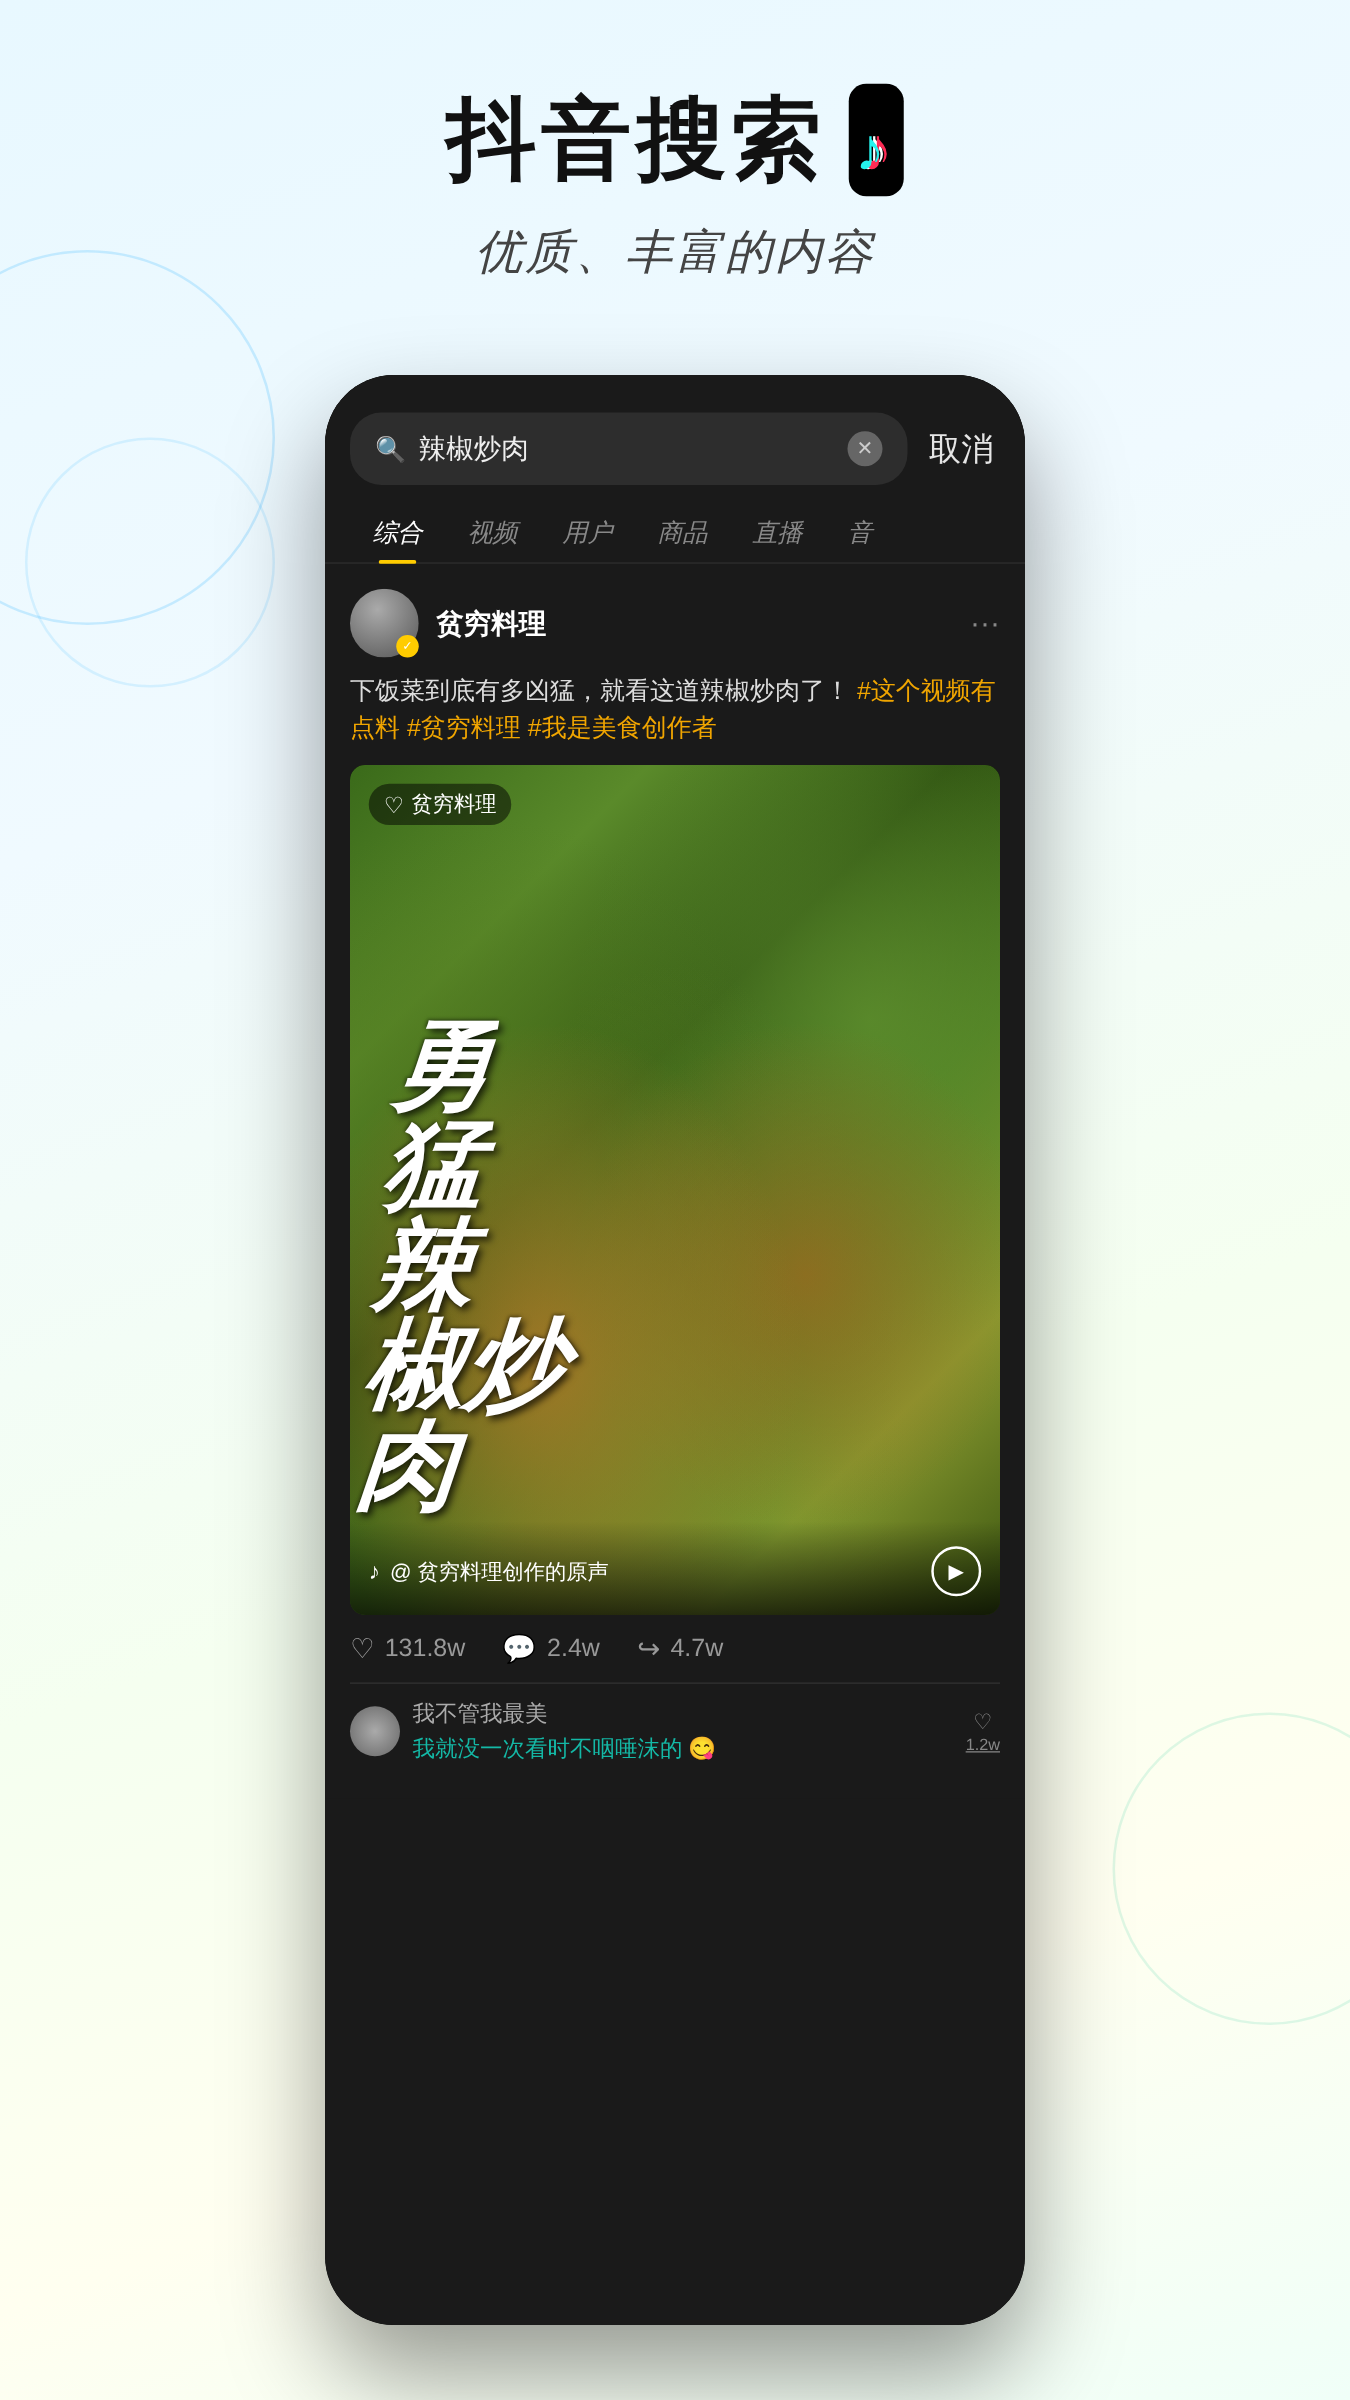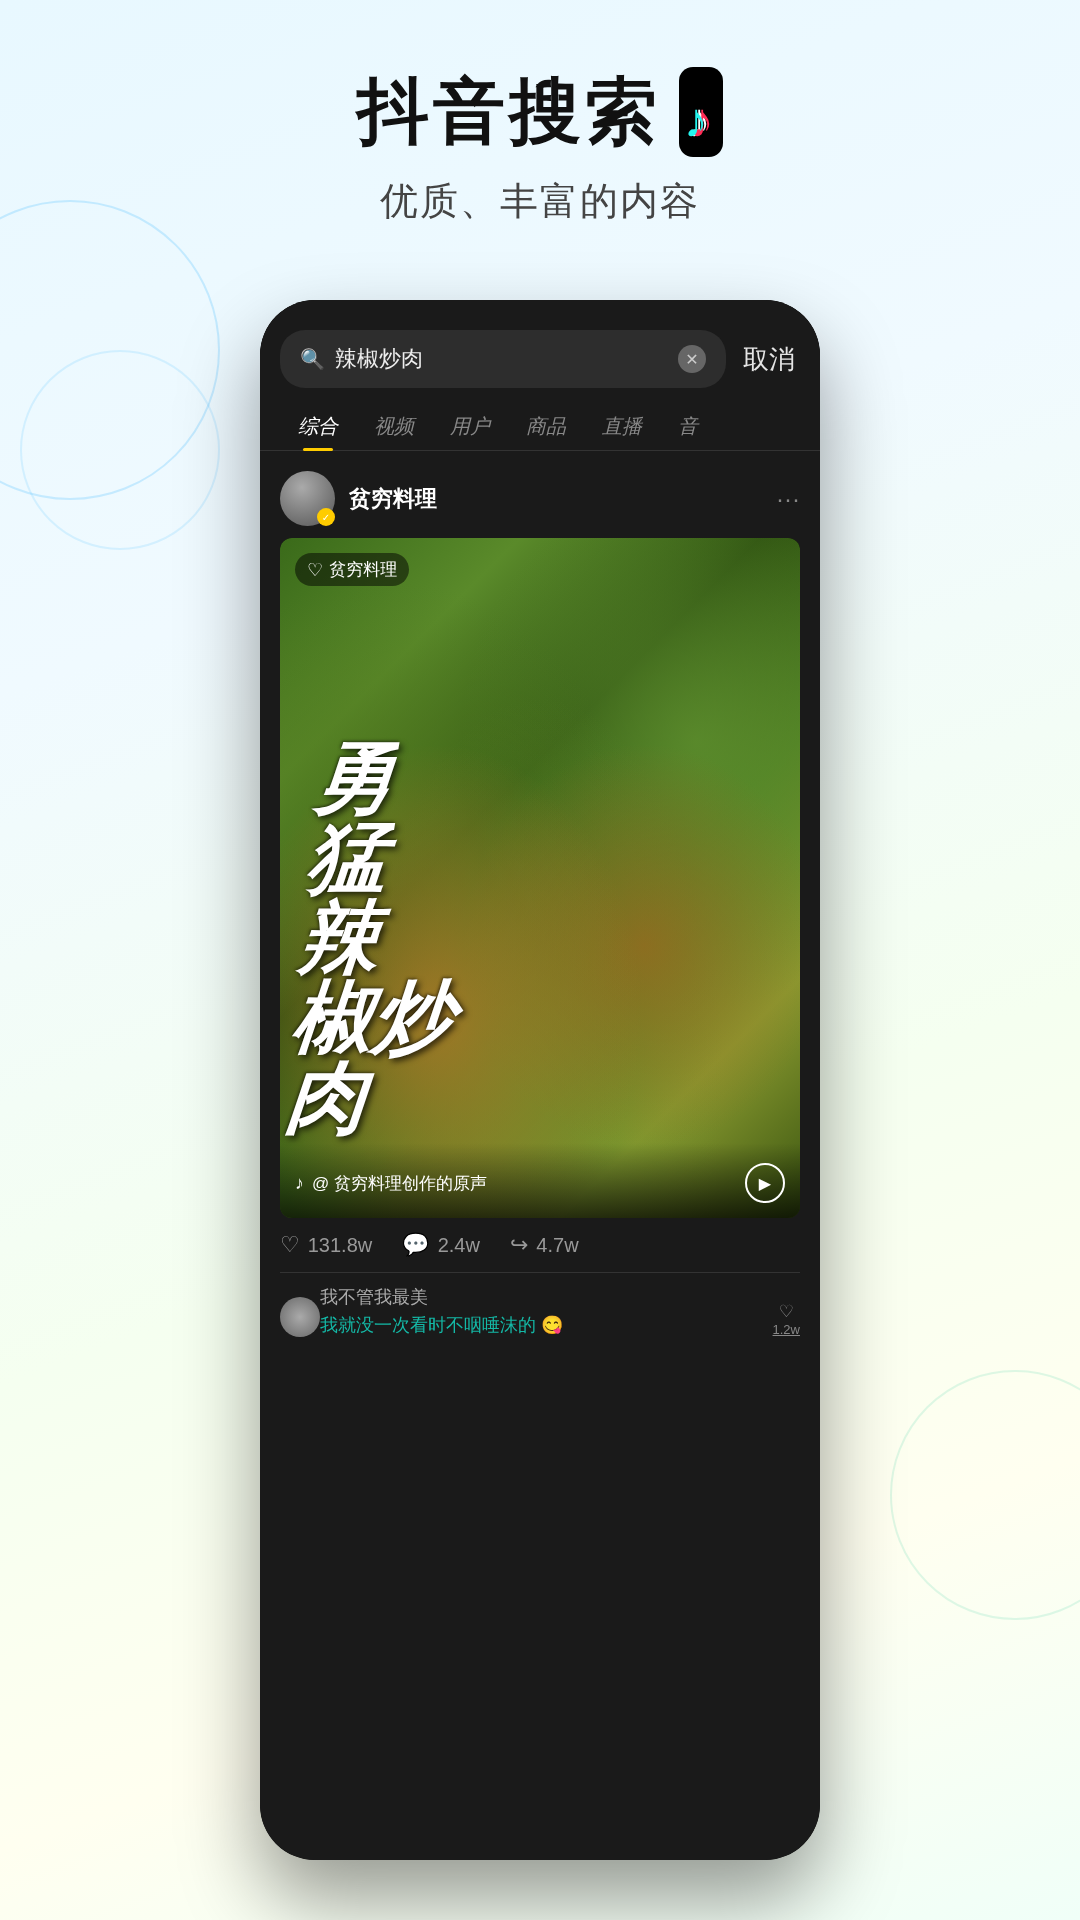--- a/index.html
+++ b/index.html
@@ -59,20 +59,21 @@
       align-items: center;
       justify-content: center;
       gap: 10px;
     }
 
     .subtitle {
       font-size: 38px;
       color: #444;
       margin-top: 16px;
       letter-spacing: 2px;
+      font-style: italic;
     }
 
     
     .phone-container {
       position: absolute;
       top: 300px;
       left: 50%;
       transform: translateX(-50%);
       width: 560px;
       height: 1560px;
@@ -378,21 +379,22 @@
     }
 
     
     .comment-section {
       border-top: 1px solid #333;
       padding-top: 12px;
     }
 
     .comment-item {
       display: flex;
-      align-items: flex-end;
+      align-items: center;
+      gap: 10px;
       margin-bottom: 8px;
     }
 
     .comment-avatar {
       width: 40px;
       height: 40px;
       border-radius: 50%;
       background: radial-gradient(circle, #aaa, #666);
       flex-shrink: 0;
     }
@@ -503,20 +505,26 @@
               <div class="avatar">
                 <div class="avatar-inner"></div>
               </div>
               <div class="verified-badge">✓</div>
             </div>
             <span class="username">贫穷料理</span>
           </div>
           <div class="more-icon">···</div>
         </div>
 
+        <div class="post-desc">
+          <span>下饭菜到底有多凶猛，就看这道辣椒炒肉了！</span>
+          <span class="hashtag"> #这个视频有点料</span>
+          <span class="hashtag"> #贫穷料理</span>
+          <span class="hashtag"> #我是美食创作者</span>
+        </div>
 
         <div class="video-thumb">
           <div class="video-food-bg">
             <div class="food-overlay"></div>
           </div>
 
           <div class="likes-badge">
             <span class="likes-heart">♡</span>
             <span>贫穷料理</span>
           </div>

